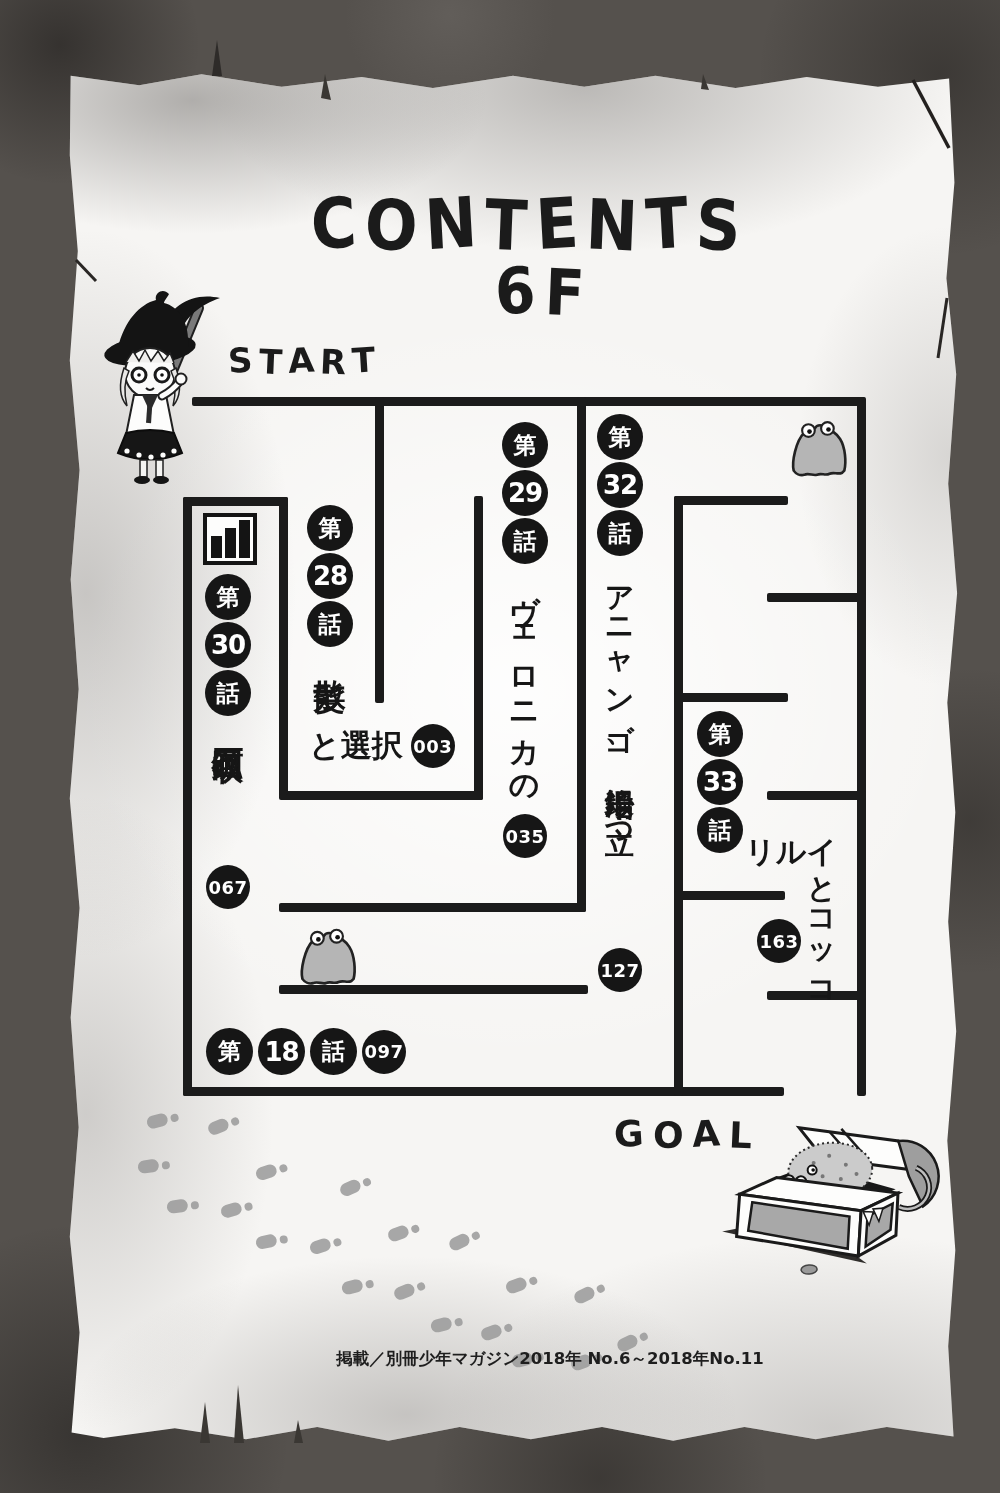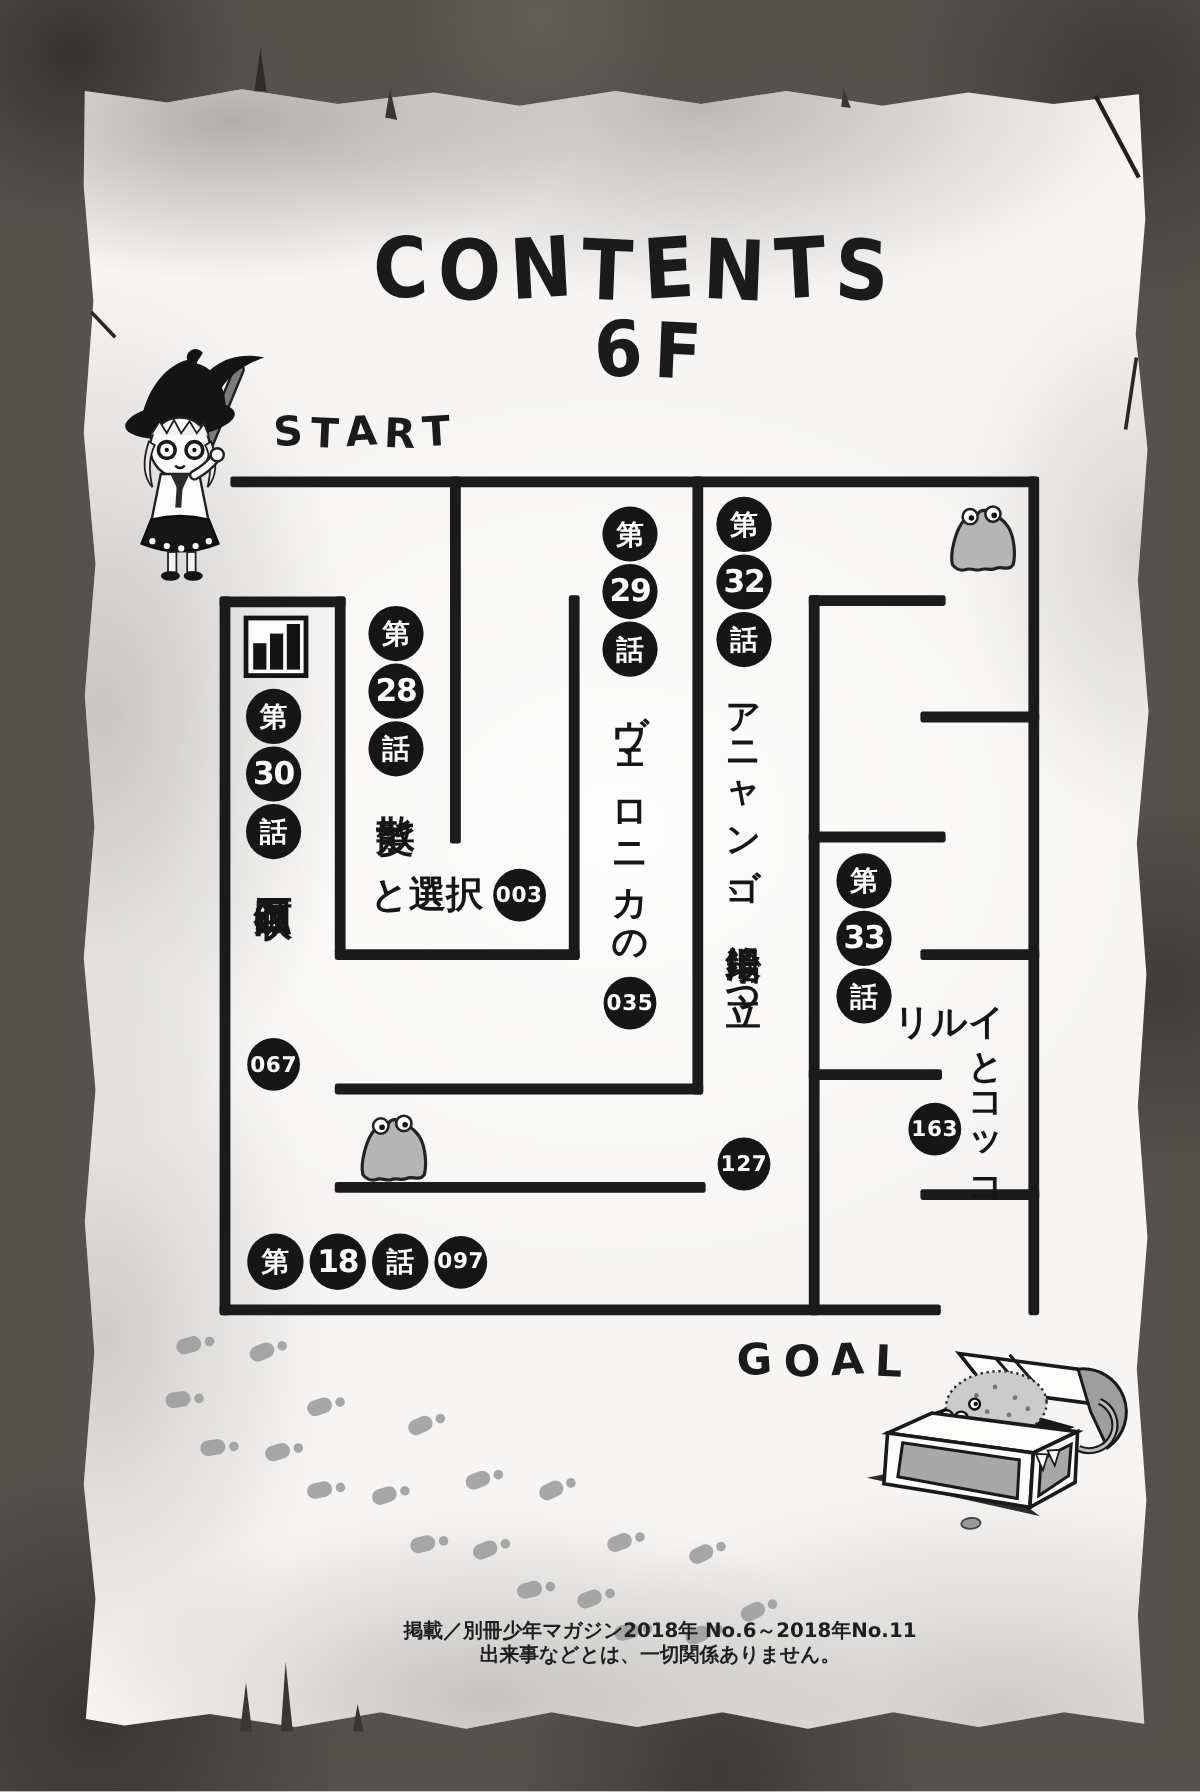--- a/index.html
+++ b/index.html
@@ -262,21 +262,20 @@
       <polygon points="148,97 186,82 181,124 142,142" fill="#fdfdfc" stroke="#1a1a1a" stroke-width="3"></polygon>
       <polygon points="154,103 180,92 176,118 150,133" fill="#a8a8a8" stroke="#1a1a1a" stroke-width="2.5"></polygon>
       <polygon points="150,98 155,112 160,99" fill="#fdfdfc" stroke="#1a1a1a" stroke-width="1.5"></polygon>
       <polygon points="160,96 165,109 170,96" fill="#fdfdfc" stroke="#1a1a1a" stroke-width="1.5"></polygon>
       <ellipse cx="92" cy="152" rx="8" ry="4.5" fill="#9a9a9a" stroke="#444" stroke-width="1.5"></ellipse>
     </g>
   </svg>
 
   <div id="footer">
     <div>掲載／別冊少年マガジン2018年 No.6～2018年No.11</div>
-    <div>出来事などとは、一切関係ありません。</div>
   </div>
 
   <svg id="cracks" width="1000" height="1493" viewBox="0 0 1000 1493">
     <polygon points="212,76 217,40 222,76" fill="#2e2b29"></polygon>
     <polygon points="325,74 331,100 321,98" fill="#3a3733"></polygon>
     <polygon points="703,74 709,90 701,89" fill="#3a3733"></polygon>
     <path d="M913,80 L949,148" stroke="#23201e" stroke-width="3.5" fill="none"></path>
     <path d="M947,298 L938,358" stroke="#292624" stroke-width="3" fill="none"></path>
     <path d="M76,260 L96,281" stroke="#292624" stroke-width="3" fill="none"></path>
     <polygon points="200,1443 205,1402 210,1443" fill="#3a3733"></polygon>

